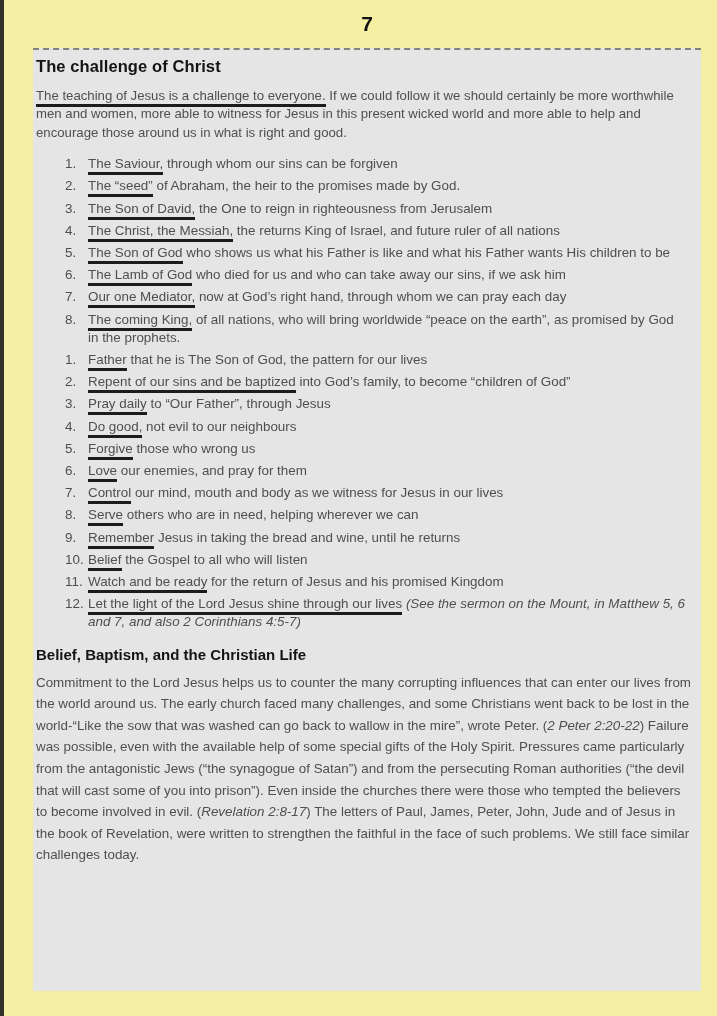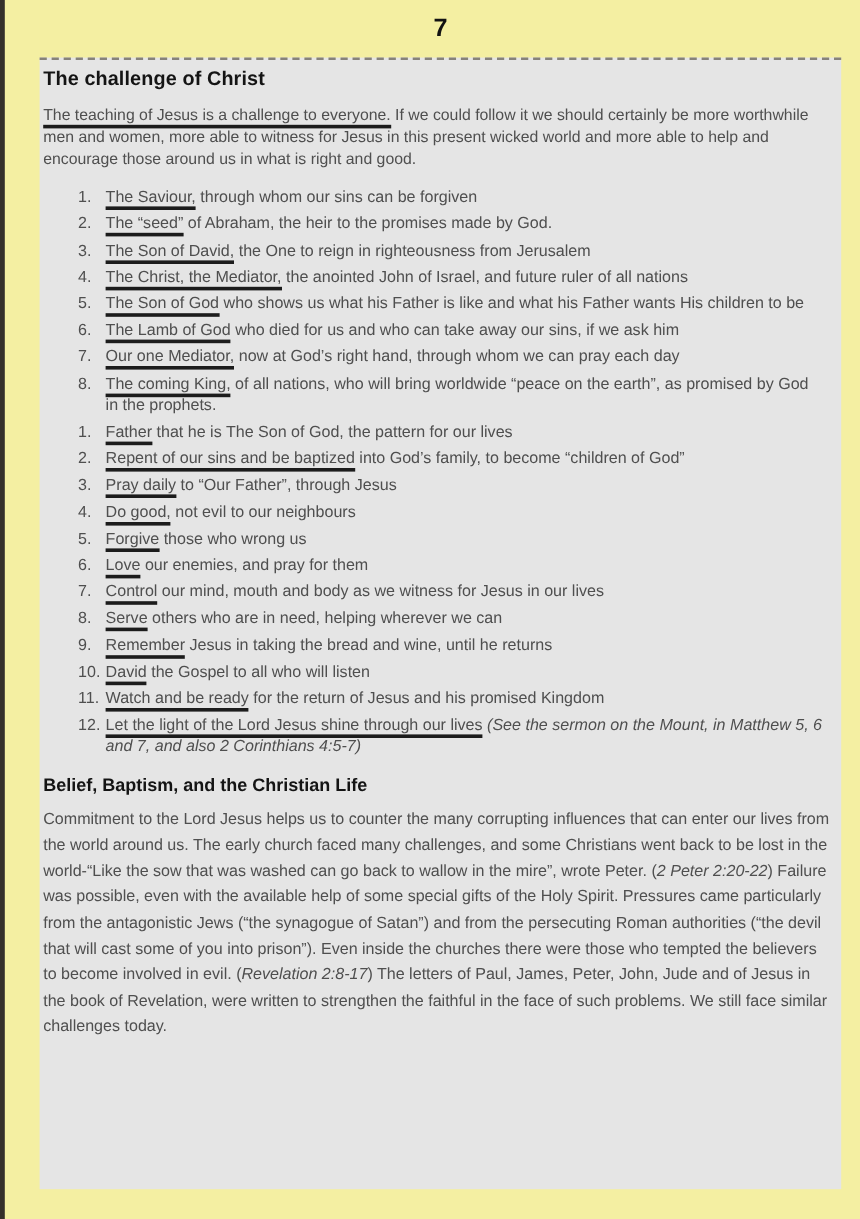--- a/index.html
+++ b/index.html
@@ -117,39 +117,39 @@
 
   <h1 class="title">The challenge of Christ</h1>
 
   <p class="intro"><span class="u">The teaching of Jesus is a challenge to everyone.</span><span> If we could follow it we should certainly be more worth­while men and women, more able to witness for Jesus in this present wicked world and more able to help and encourage those around us in what is right and good.</span></p>
 
 
   <ol class="num-list">
       <li><span class="u">The Saviour,</span><span> through whom our sins can be forgiven</span></li>
       <li><span class="u">The “seed”</span><span> of Abraham, the heir to the promises made by God.</span></li>
       <li><span class="u">The Son of David,</span><span> the One to reign in righteousness from Jerusalem</span></li>
-      <li><span class="u">The Christ, the Mediator,</span><span> the anointed John of Israel, and future ruler of all nations</span></li>
+      <li><span class="u">The Christ, the Messiah,</span><span> the returns King of Israel, and future ruler of all nations</span></li>
       <li><span class="u">The Son of God</span><span> who shows us what his Father is like and what his Father wants His children to be</span></li>
       <li><span class="u">The Lamb of God</span><span> who died for us and who can take away our sins, if we ask him</span></li>
       <li><span class="u">Our one Mediator,</span><span> now at God’s right hand, through whom we can pray each day</span></li>
       <li><span class="u">The coming King,</span><span> of all nations, who will bring worldwide “peace on the earth”, as promised by God in the prophets.</span></li>
     </ol>
 
 
   <ol class="num-list">
       <li><span class="u">Father</span><span> that he is The Son of God, the pattern for our lives</span></li>
       <li><span class="u">Repent of our sins and be baptized</span><span> into God’s family, to become “children of God”</span></li>
       <li><span class="u">Pray daily</span><span> to “Our Father”, through Jesus</span></li>
       <li><span class="u">Do good,</span><span> not evil to our neighbours</span></li>
       <li><span class="u">Forgive</span><span> those who wrong us</span></li>
       <li><span class="u">Love</span><span> our enemies, and pray for them</span></li>
       <li><span class="u">Control</span><span> our mind, mouth and body as we witness for Jesus in our lives</span></li>
       <li><span class="u">Serve</span><span> others who are in need, helping wherever we can</span></li>
       <li><span class="u">Remember</span><span> Jesus in taking the bread and wine, until he returns</span></li>
-      <li><span class="u">David</span><span> the Gospel to all who will listen</span></li>
+      <li><span class="u">Belief</span><span> the Gospel to all who will listen</span></li>
       <li><span class="u">Watch and be ready</span><span> for the return of Jesus and his promised Kingdom</span></li>
       <li><span class="u">Let the light of the Lord Jesus shine through our lives</span><span> </span><span class="it">(See the sermon on the Mount, in Matthew 5, 6 and 7, and also 2 Corinthians 4:5-7)</span></li>
     </ol>
 
   <h2 class="belief-heading">Belief, Baptism, and the Christian Life</h2>
 
   <p class="closing"><span>Commitment to the Lord Jesus helps us to counter the many corrupting influences that can enter our lives from the world around us. The early church faced many challenges, and some Christians went back to be lost in the world-“Like the sow that was washed can go back to wallow in the mire”, wrote Peter. (</span><span class="it">2 Peter 2:20-22</span><span>) Failure was possible, even with the available help of some special gifts of the Holy Spirit. Pres­sures came particularly from the antagonistic Jews (“the synagogue of Satan”) and from the persecuting Roman authorities (“the devil that will cast some of you into prison”). Even inside the churches there were those who tempted the believers to become involved in evil. (</span><span class="it">Revelation 2:8-17</span><span>) The letters of Paul, James, Peter, John, Jude and of Jesus in the book of Revelation, were written to strengthen the faithful in the face of such problems. We still face similar challenges today.</span></p>
 
 </div>
 

